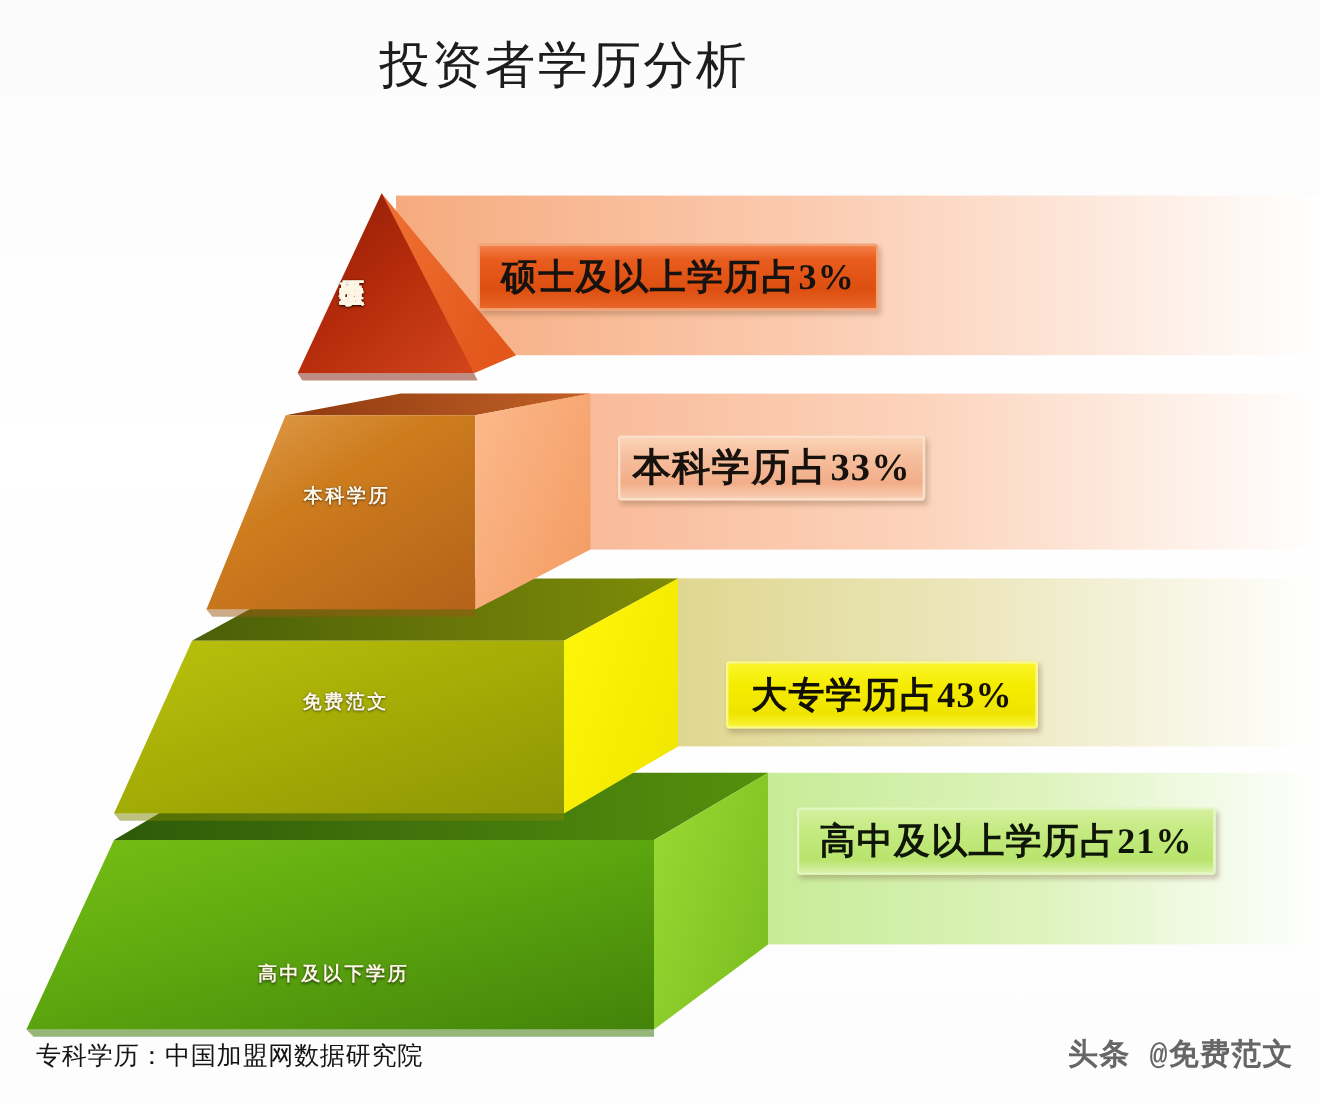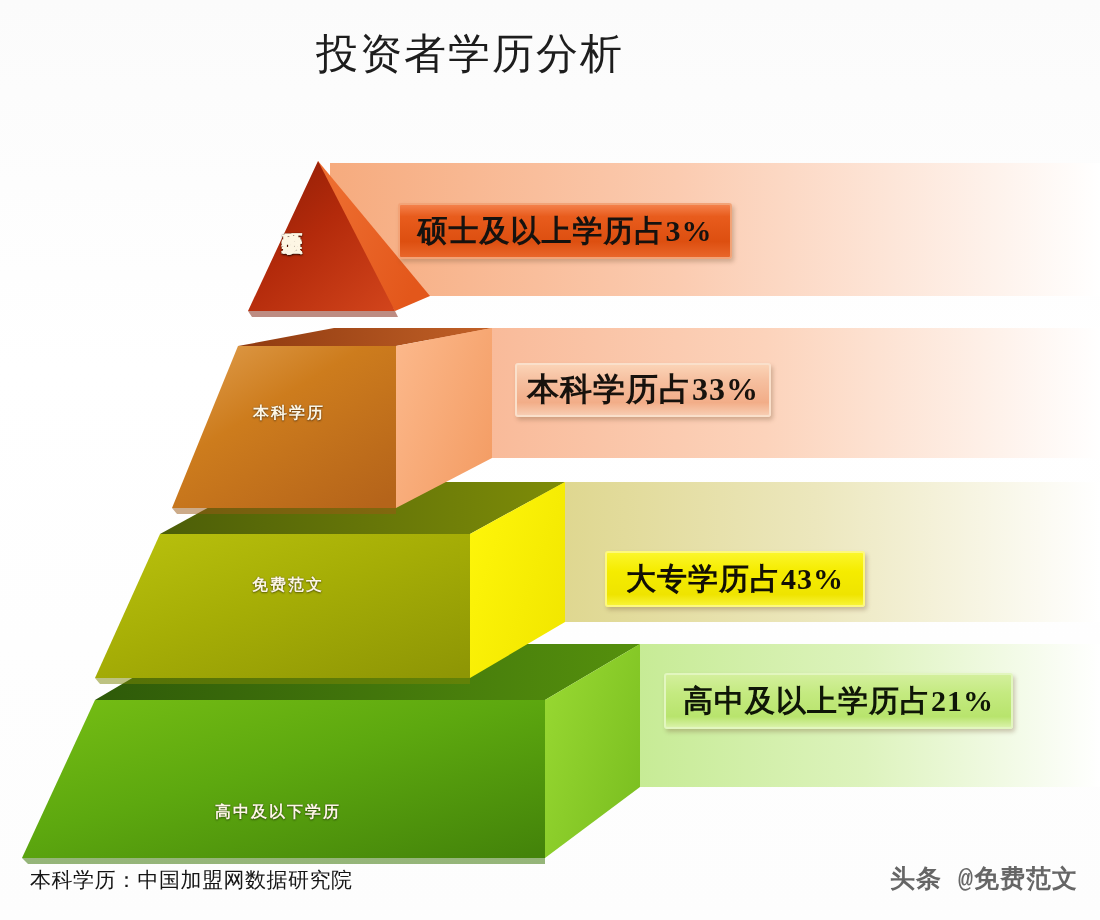--- a/index.html
+++ b/index.html
@@ -245,16 +245,16 @@
   <div class="chip chip-2">
     <span>本科学历占33%</span>
   </div>
   <div class="chip chip-3">
     <span>大专学历占43%</span>
   </div>
   <div class="chip chip-4">
     <span>高中及以上学历占21%</span>
   </div>
 
-  <div class="source">本科学历：中国加盟网数据研究院</div>
+  <div class="source">专科学历：中国加盟网数据研究院</div>
   <div class="watermark">头条 @免费范文</div>
 
 </div>
 
 </body></html>

